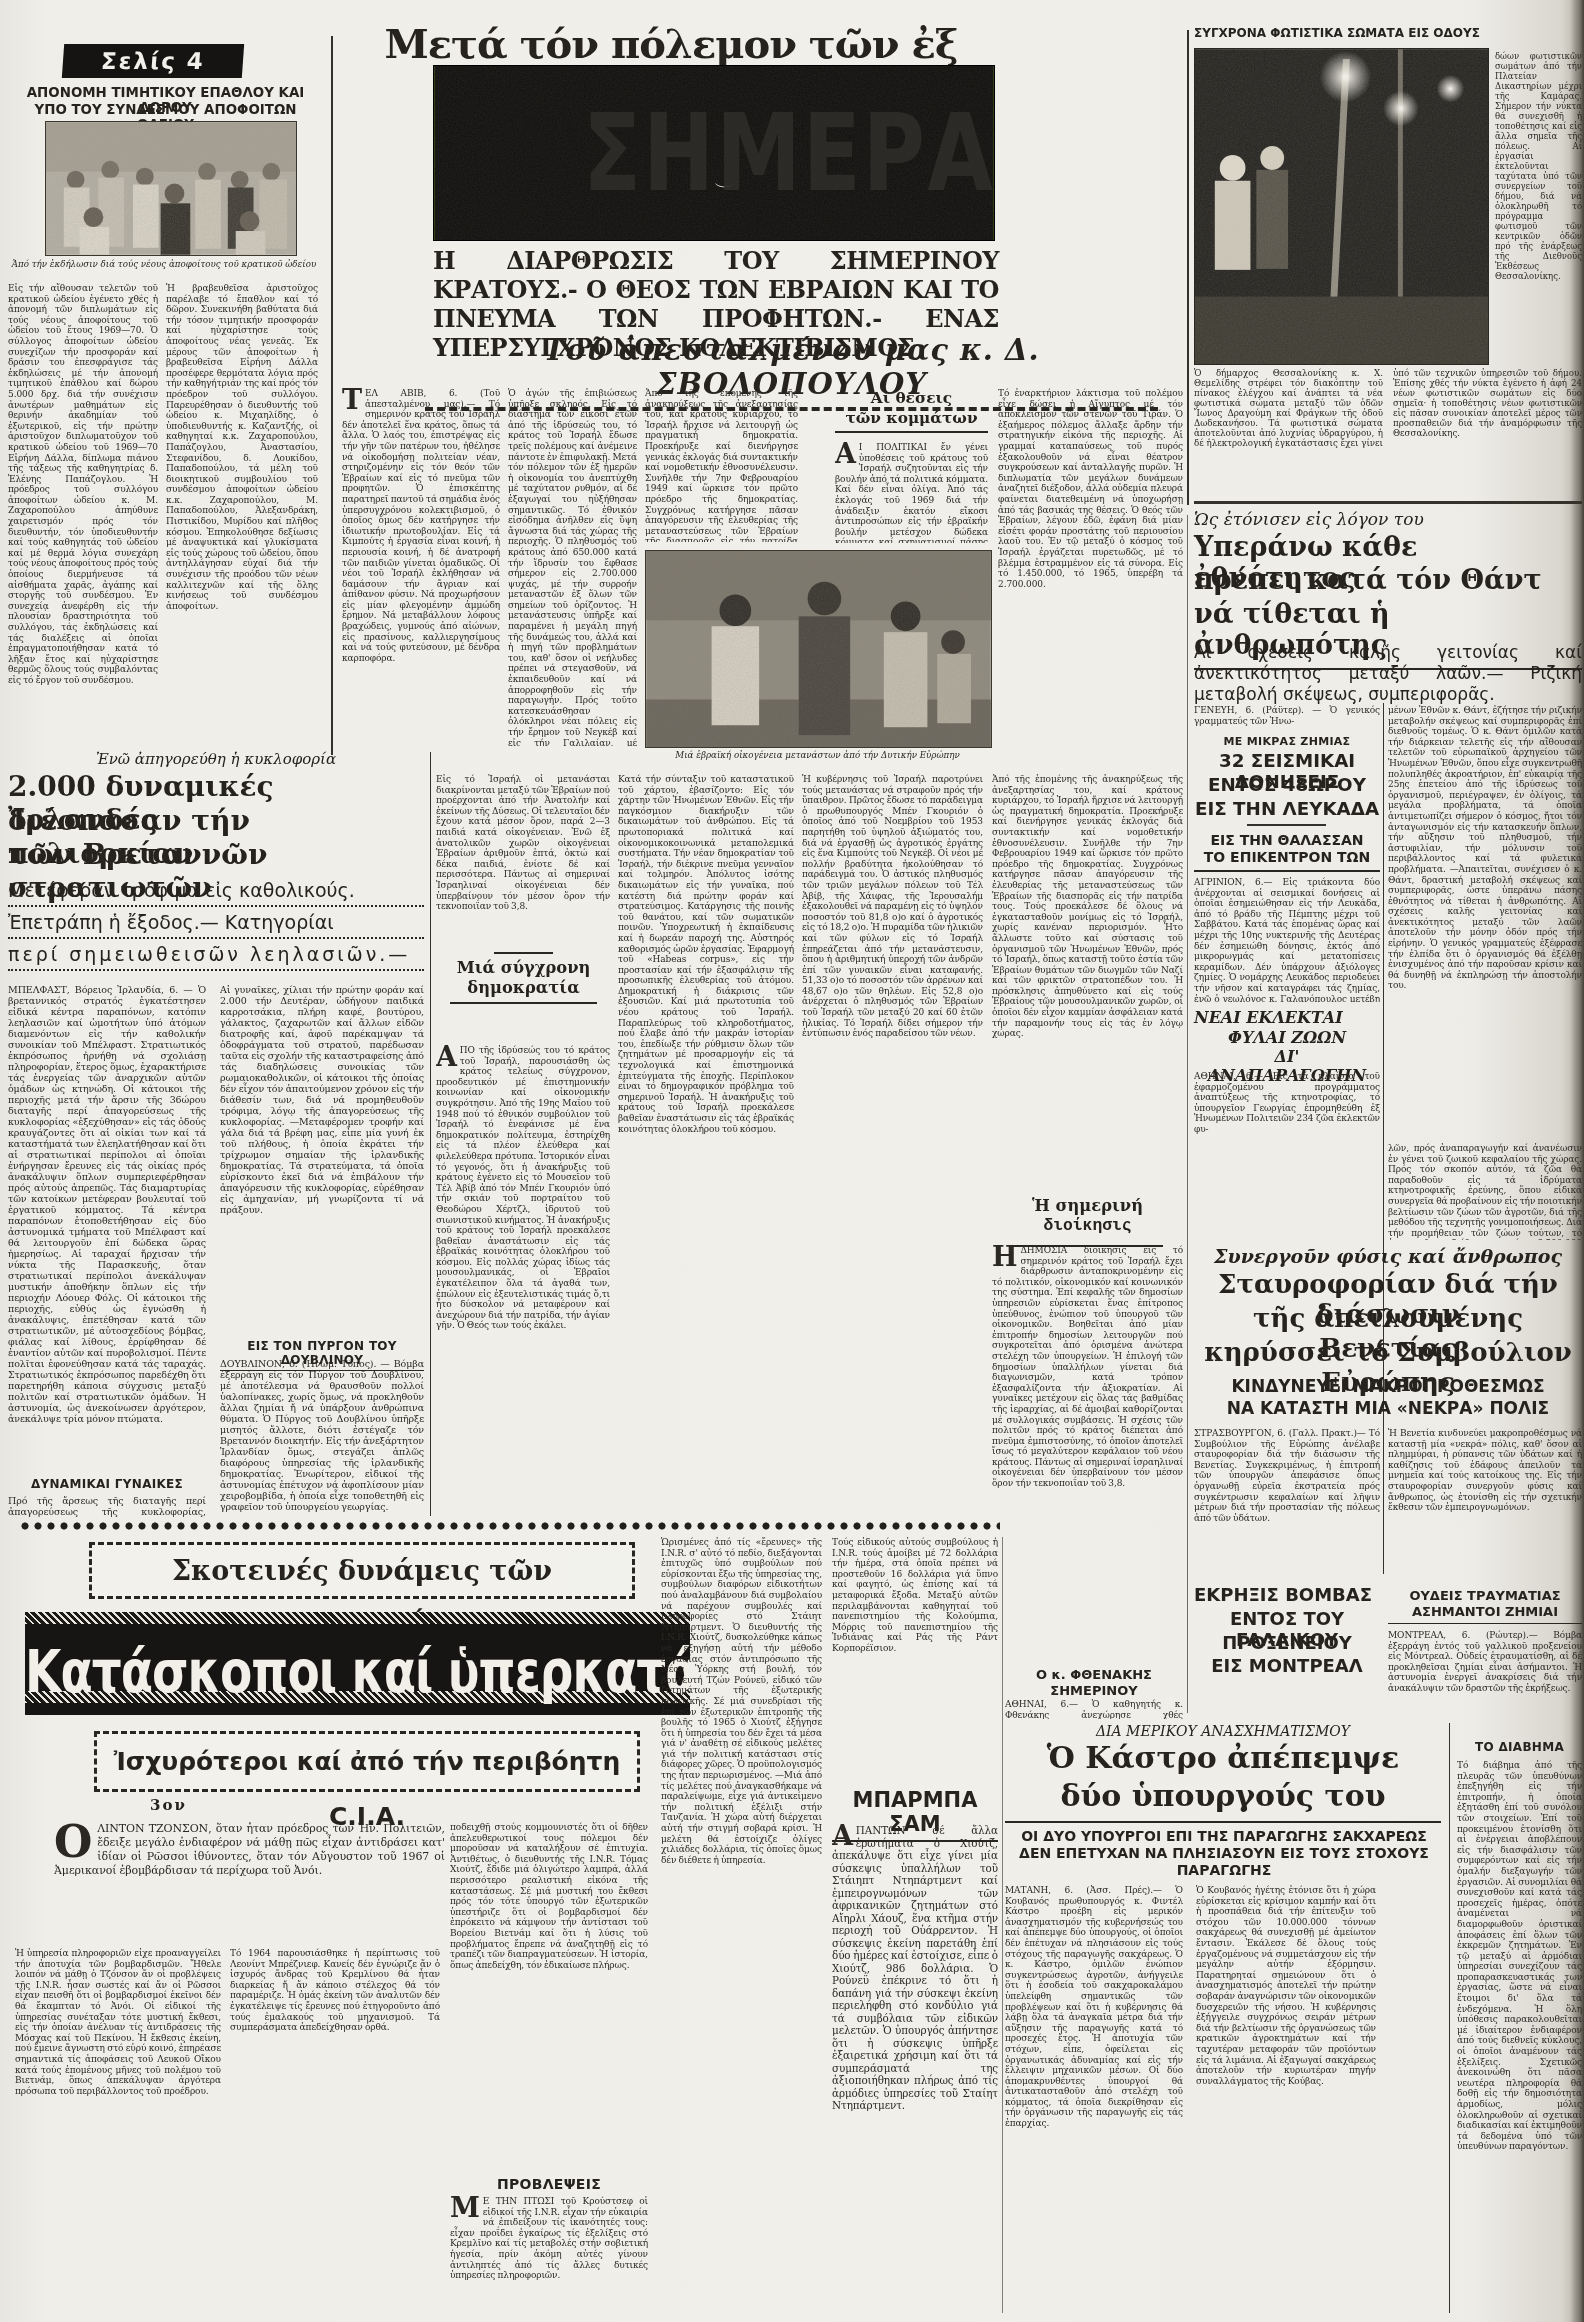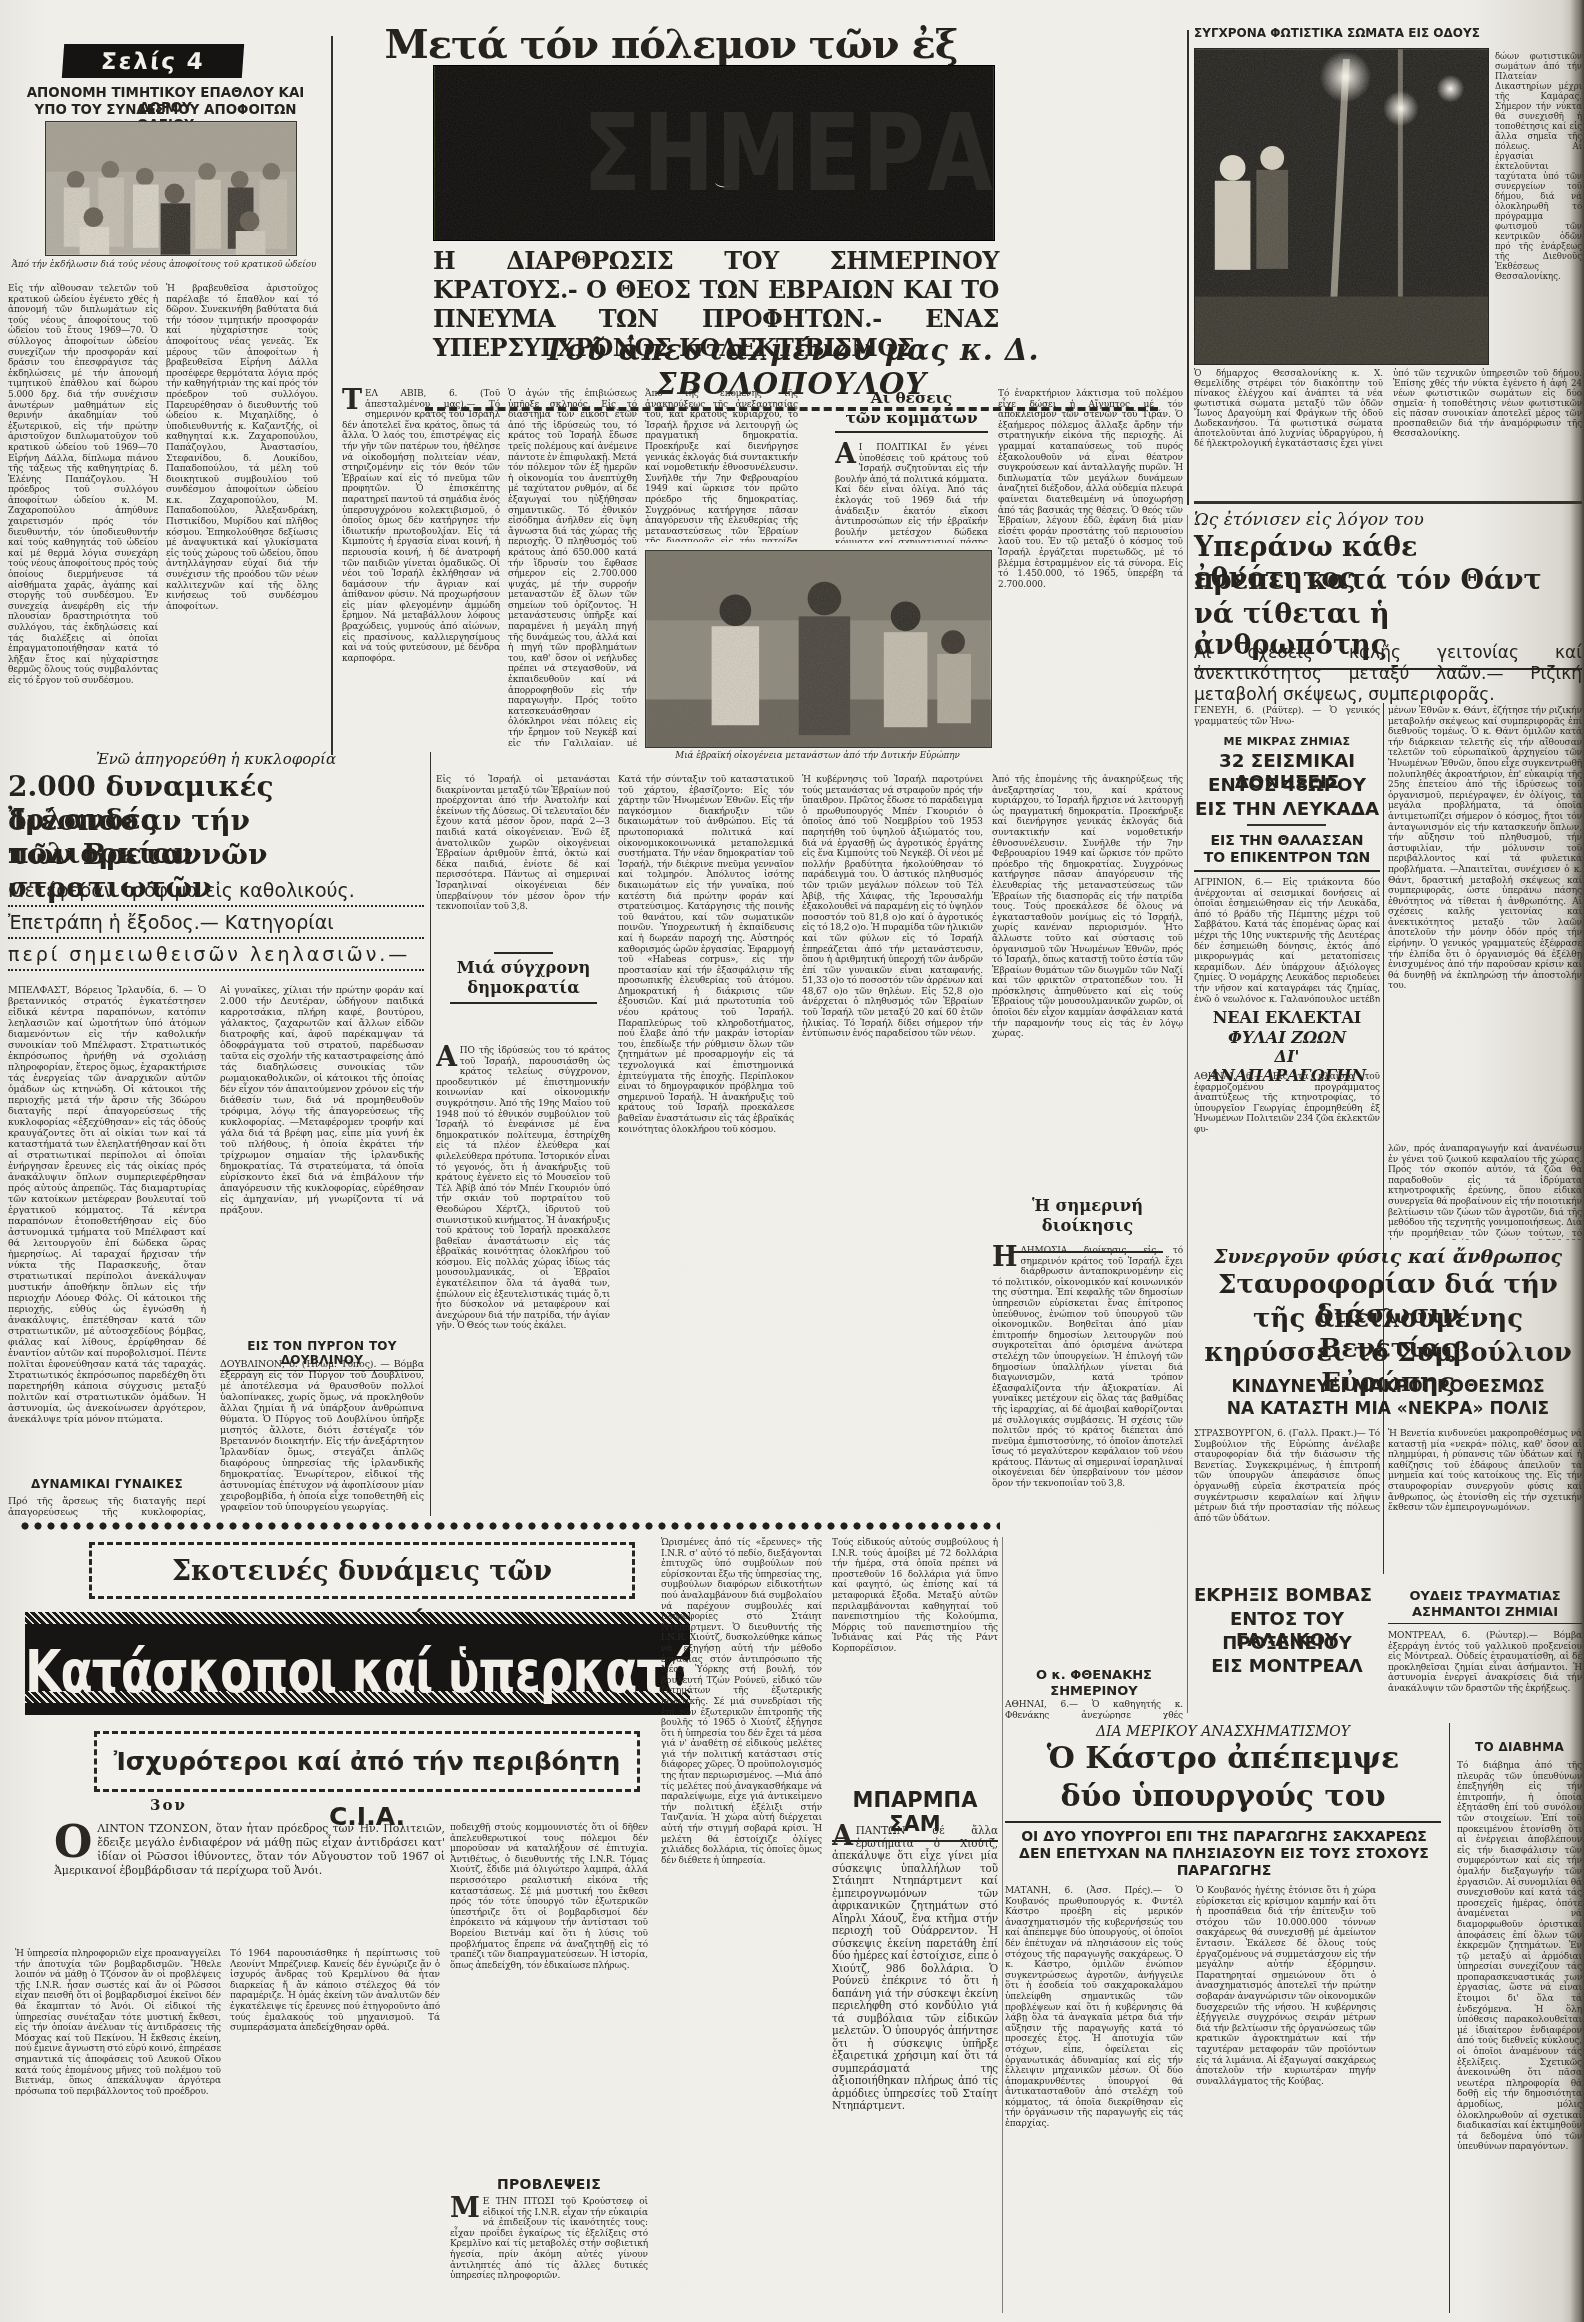--- a/index.html
+++ b/index.html
@@ -137,21 +137,21 @@
   <div class="secHead" style="border-bottom:2px solid #2a2722;padding-bottom:4px;">δημοκρατία</div>
 </div>
 <div class="abs b" style="left:436px;top:1045px;width:174px;height:471px;">
   <span class="dc">Α</span><span>ΠΟ τῆς ἱδρύσεώς του τό κράτος τοῦ Ἰσραήλ, παρουσιάσθη ὡς κράτος τελείως σύγχρονον, προοδευτικόν μέ ἐπιστημονικήν κοινωνίαν καί οἰκονομικήν συγκρότησιν. Ἀπό τῆς 19ης Μαΐου τοῦ 1948 πού τό ἐθνικόν συμβούλιον τοῦ Ἰσραήλ τό ἐνεφάνισε μέ ἕνα δημοκρατικόν πολίτευμα, ἐστηρίχθη εἰς τά πλέον ἐλεύθερα καί φιλελεύθερα πρότυπα. Ἱστορικόν εἶναι τό γεγονός, ὅτι ἡ ἀνακήρυξις τοῦ κράτους ἐγένετο εἰς τό Μουσεῖον τοῦ Τέλ Ἀβίβ ἀπό τόν Μπέν Γκουριόν ὑπό τήν σκιάν τοῦ πορτραίτου τοῦ Θεοδώρου Χέρτζλ, ἱδρυτοῦ τοῦ σιωνιστικοῦ κινήματος. Ἡ ἀνακήρυξις τοῦ κράτους τοῦ Ἰσραήλ προεκάλεσε βαθεῖαν ἀναστάτωσιν εἰς τάς ἑβραϊκάς κοινότητας ὁλοκλήρου τοῦ κόσμου. Εἰς πολλάς χώρας ἰδίως τάς μουσουλμανικάς, οἱ Ἑβραῖοι ἐγκατέλειπον ὅλα τά ἀγαθά των, ἐπώλουν εἰς ἐξευτελιστικάς τιμάς ὅ,τι ἦτο δύσκολον νά μεταφέρουν καί ἀνεχώρουν διά τήν πατρίδα, τήν ἁγίαν γῆν. Ὁ Θεός των τούς ἐκάλει.</span>
 </div>
 <div class="abs b" style="left:618px;top:774px;width:176px;height:743px;">Κατά τήν σύνταξιν τοῦ καταστατικοῦ τοῦ χάρτου, ἐβασίζοντο: Εἰς τόν χάρτην τῶν Ἡνωμένων Ἐθνῶν. Εἰς τήν παγκόσμιον διακήρυξιν τῶν δικαιωμάτων τοῦ ἀνθρώπου. Εἰς τά πρωτοποριακά πολιτικά καί οἰκονομικοκοινωνικά μεταπολεμικά συστήματα. Τήν νέαν δημοκρατίαν τοῦ Ἰσραήλ, τήν διέκρινε πνεῦμα γενναῖον καί τολμηρόν. Ἀπόλυτος ἰσότης δικαιωμάτων εἰς τήν γυναῖκα, πού κατέστη διά πρώτην φοράν καί στρατεύσιμος. Κατάργησις τῆς ποινῆς τοῦ θανάτου, καί τῶν σωματικῶν ποινῶν. Ὑποχρεωτική ἡ ἐκπαίδευσις καί ἡ δωρεάν παροχή της. Αὐστηρός καθορισμός ὡρῶν ἐργασίας. Ἐφαρμογή τοῦ «Habeas corpus», εἰς τήν προστασίαν καί τήν ἐξασφάλισιν τῆς προσωπικῆς ἐλευθερίας τοῦ ἀτόμου. Δημοκρατική ἡ διάκρισις τῶν ἐξουσιῶν. Καί μιά πρωτοτυπία τοῦ νέου κράτους τοῦ Ἰσραήλ. Παραπλεύρως τοῦ κληροδοτήματος, πού ἔλαβε ἀπό τήν μακράν ἱστορίαν του, ἐπεδίωξε τήν ρύθμισιν ὅλων τῶν ζητημάτων μέ προσαρμογήν εἰς τά τεχνολογικά καί ἐπιστημονικά ἐπιτεύγματα τῆς ἐποχῆς. Περίπλοκον εἶναι τό δημογραφικόν πρόβλημα τοῦ σημερινοῦ Ἰσραήλ. Ἡ ἀνακήρυξις τοῦ κράτους τοῦ Ἰσραήλ προεκάλεσε βαθεῖαν ἐναστάτωσιν εἰς τάς ἑβραϊκάς κοινότητας ὁλοκλήρου τοῦ κόσμου.</div>
 <div class="abs b" style="left:802px;top:774px;width:181px;height:743px;">Ἡ κυβέρνησις τοῦ Ἰσραήλ παροτρύνει τούς μετανάστας νά στραφοῦν πρός τήν ὕπαιθρον. Πρῶτος ἔδωσε τό παράδειγμα ὁ πρωθυπουργός Μπέν Γκουριόν ὁ ὁποῖος ἀπό τοῦ Νοεμβρίου τοῦ 1953 παρητήθη τοῦ ὑψηλοῦ ἀξιώματός του, διά νά ἐργασθῇ ὡς ἀγροτικός ἐργάτης εἰς ἕνα Κιμπούτς τοῦ Νεγκέβ. Οἱ νέοι μέ πολλήν βραδύτητα ἠκολούθησαν τό παράδειγμά του. Ὁ ἀστικός πληθυσμός τῶν τριῶν μεγάλων πόλεων τοῦ Τέλ Ἀβίβ, τῆς Χάιφας, τῆς Ἱερουσαλήμ ἐξακολουθεῖ νά παραμένῃ εἰς τό ὑψηλόν ποσοστόν τοῦ 81,8 ο)ο καί ὁ ἀγροτικός εἰς τό 18,2 ο)ο. Ἡ πυραμίδα τῶν ἡλικιῶν καί τῶν φύλων εἰς τό Ἰσραήλ ἐπηρεάζεται ἀπό τήν μετανάστευσιν, ὅπου ἡ ἀριθμητική ὑπεροχή τῶν ἀνδρῶν ἐπί τῶν γυναικῶν εἶναι καταφανής. 51,33 ο)ο τό ποσοστόν τῶν ἀρρένων καί 48,67 ο)ο τῶν θηλέων. Εἰς 52,8 ο)ο ἀνέρχεται ὁ πληθυσμός τῶν Ἑβραίων τοῦ Ἰσραήλ τῶν μεταξύ 20 καί 60 ἐτῶν ἡλικίας. Τό Ἰσραήλ δίδει σήμερον τήν ἐντύπωσιν ἑνός παραδείσου τῶν νέων.</div>
 <div class="abs b" style="left:992px;top:774px;width:191px;height:416px;">Ἀπό τῆς ἑπομένης τῆς ἀνακηρύξεως τῆς ἀνεξαρτησίας του, καί κράτους κυριάρχου, τό Ἰσραήλ ἤρχισε νά λειτουργῇ ὡς πραγματική δημοκρατία. Προεκήρυξε καί διενήργησε γενικάς ἐκλογάς διά συντακτικήν καί νομοθετικήν ἐθνοσυνέλευσιν. Συνῆλθε τήν 7ην Φεβρουαρίου 1949 καί ὥρκισε τόν πρῶτο πρόεδρο τῆς δημοκρατίας. Συγχρόνως κατήργησε πᾶσαν ἀπαγόρευσιν τῆς ἐλευθερίας τῆς μεταναστεύσεως τῶν Ἑβραίων τῆς διασπορᾶς εἰς τήν πατρίδα τους. Τούς προεκάλεσε δέ ὅλους νά ἐγκατασταθοῦν μονίμως εἰς τό Ἰσραήλ, χωρίς κανέναν περιορισμόν. Ἦτο ἄλλωστε τοῦτο καί σύστασις τοῦ ὀργανισμοῦ τῶν Ἡνωμένων Ἐθνῶν, πρός τό Ἰσραήλ, ὅπως καταστῇ τοῦτο ἑστία τῶν Ἑβραίων θυμάτων τῶν διωγμῶν τῶν Ναζί καί τῶν φρικτῶν στρατοπέδων του. Ἡ πρόσκλησις ἀπηυθύνετο καί εἰς τούς Ἑβραίους τῶν μουσουλμανικῶν χωρῶν, οἱ ὁποῖοι δέν εἶχον καμμίαν ἀσφάλειαν κατά τήν παραμονήν τους εἰς τάς ἐν λόγῳ χώρας.</div>
 <div class="abs" style="left:1012px;top:1196px;width:151px;">
   <div class="secHead">Ἡ σημερινή</div>
-  <div class="secHead" style="border-bottom:2px solid #2a2722;padding-bottom:15px;">διοίκησις</div>
+  <div class="secHead" style="border-bottom:2px solid #2a2722;padding-bottom:9px;font-family:Liberation Mono, monospace;">διοίκησις</div>
 </div>
 <div class="abs b" style="left:992px;top:1245px;width:191px;height:414px;">
   <span class="dc">Η</span><span>ΔΗΜΟΣΙΑ διοίκησις εἰς τό σημερινόν κράτος τοῦ Ἰσραήλ ἔχει διάρθρωσιν ἀνταποκρινομένην εἰς τό πολιτικόν, οἰκονομικόν καί κοινωνικόν της σύστημα. Ἐπί κεφαλῆς τῶν δημοσίων ὑπηρεσιῶν εὑρίσκεται ἕνας ἐπίτροπος ὑπεύθυνος, ἐνώπιον τοῦ ὑπουργοῦ τῶν οἰκονομικῶν. Βοηθεῖται ἀπό μίαν ἐπιτροπήν δημοσίων λειτουργῶν πού συγκροτεῖται ἀπό ὁρισμένα ἀνώτερα στελέχη τῶν ὑπουργείων. Ἡ ἐπιλογή τῶν δημοσίων ὑπαλλήλων γίνεται διά διαγωνισμῶν, κατά τρόπον ἐξασφαλίζοντα τήν ἀξιοκρατίαν. Αἱ γυναῖκες μετέχουν εἰς ὅλας τάς βαθμίδας τῆς ἱεραρχίας, αἱ δέ ἀμοιβαί καθορίζονται μέ συλλογικάς συμβάσεις. Ἡ σχέσις τῶν πολιτῶν πρός τό κράτος διέπεται ἀπό πνεῦμα ἐμπιστοσύνης, τό ὁποῖον ἀποτελεῖ ἴσως τό μεγαλύτερον κεφάλαιον τοῦ νέου κράτους. Πάντως αἱ σημεριναί ἰσραηλιναί οἰκογένειαι δέν ὑπερβαίνουν τόν μέσον ὅρον τήν τεκνοποιΐαν τοῦ 3,8.</span>
 </div>
 
 <div class="abs kick" style="left:8px;top:750px;width:416px;font-size:15px;">Ἐνῶ ἀπηγορεύθη ἡ κυκλοφορία</div>
 <div class="abs serifH" style="left:8px;top:770px;width:421px;font-size:28px;">2.000 δυναμικές Ἰρλανδές</div>
 <div class="abs serifH" style="left:8px;top:804px;width:421px;font-size:28px;">διέσπασαν τήν πολιορκίαν</div>
 <div class="abs serifH" style="left:8px;top:838px;width:421px;font-size:28px;">τῶν Βρεταννῶν στρατιωτῶν</div>
 <div class="abs" style="left:8px;top:879px;width:416px;font:19px 'DejaVu Sans',sans-serif;border-bottom:2px dotted #2a2722;padding-bottom:4px;">Μετέφεραν τρόφιμα εἰς καθολικούς.</div>
@@ -208,21 +208,21 @@
 
 <div class="abs hsec" style="left:1194px;top:735px;width:186px;font-size:11px;">ΜΕ ΜΙΚΡΑΣ ΖΗΜΙΑΣ</div>
 <div class="abs sansH" style="left:1194px;top:750px;width:186px;font-size:18.3px;text-align:center;">32 ΣΕΙΣΜΙΚΑΙ ΔΟΝΗΣΕΙΣ</div>
 <div class="abs sansH" style="left:1194px;top:774px;width:186px;font-size:18.3px;text-align:center;">ΕΝΤΟΣ 48ΩΡΟΥ</div>
 <div class="abs sansH" style="left:1194px;top:798px;width:186px;font-size:18.3px;text-align:center;">ΕΙΣ ΤΗΝ ΛΕΥΚΑΔΑ</div>
 <div class="abs rule" style="left:1247px;top:824px;width:79px;height:2px;"></div>
 <div class="abs sansH" style="left:1194px;top:832px;width:186px;font-size:14px;text-align:center;">ΕΙΣ ΤΗΝ ΘΑΛΑΣΣΑΝ</div>
 <div class="abs sansH" style="left:1194px;top:849px;width:186px;font-size:14px;text-align:center;border-bottom:2px solid #2a2722;padding-bottom:5px;">ΤΟ ΕΠΙΚΕΝΤΡΟΝ ΤΩΝ</div>
 <div class="abs b" style="left:1194px;top:877px;width:186px;height:125px;">ΑΓΡΙΝΙΟΝ, 6.— Εἰς τριάκοντα δύο ἀνέρχονται αἱ σεισμικαί δονήσεις αἱ ὁποῖαι ἐσημειώθησαν εἰς τήν Λευκάδα, ἀπό τό βράδυ τῆς Πέμπτης μέχρι τοῦ Σαββάτου. Κατά τάς ἑπομένας ὥρας καί μέχρι τῆς 10ης νυκτερινῆς τῆς Δευτέρας δέν ἐσημειώθη δόνησις, ἐκτός ἀπό μικρορωγμάς καί μετατοπίσεις κεραμίδων. Δέν ὑπάρχουν ἀξιόλογες ζημίες. Ὁ νομάρχης Λευκάδος περιοδεύει τήν νῆσον καί καταγράφει τάς ζημίας, ἐνῷ ὁ γεωλόγος κ. Γαλανόπουλος μετέβη ἐπί τόπου διά τήν σύνταξιν σχετικοῦ πορίσματος. Τό ἐπίκεντρον τῶν δονήσεων εὑρίσκεται δυτικῶς τῆς Λευκάδος καί εἰς ἀπόστασιν 20 χιλιομέτρων ἐντός τῆς θαλάσσης.</div>
 
-<div class="abs serifH" style="left:1194px;top:1008px;width:186px;font-size:16px;text-align:center;">ΝΕΑΙ ΕΚΛΕΚΤΑΙ</div>
+<div class="abs serifH" style="left:1194px;top:1008px;width:186px;font-size:16px;font-style:italic;text-align:left;">ΝΕΑΙ ΕΚΛΕΚΤΑΙ</div>
 <div class="abs serifH" style="left:1194px;top:1028px;width:186px;font-size:16px;font-style:italic;text-align:center;">ΦΥΛΑΙ ΖΩΩΝ</div>
 <div class="abs serifH" style="left:1194px;top:1047px;width:186px;font-size:16px;font-style:italic;text-align:center;">ΔΙ' ΑΝΑΠΑΡΑΓΩΓΗΝ</div>
 <div class="abs b" style="left:1194px;top:1071px;width:186px;height:170px;">ΑΘΗΝΑΙ, 6.— Εἰς τά πλαίσια τοῦ ἐφαρμοζομένου προγράμματος ἀναπτύξεως τῆς κτηνοτροφίας, τό ὑπουργεῖον Γεωργίας ἐπρομηθεύθη ἐξ Ἡνωμένων Πολιτειῶν 234 ζῶα ἐκλεκτῶν φυ-</div>
 <div class="abs b" style="left:1388px;top:1143px;width:194px;height:97px;">λῶν, πρός ἀναπαραγωγήν καί ἀνανέωσιν ἐν γένει τοῦ ζωικοῦ κεφαλαίου τῆς χώρας. Πρός τόν σκοπόν αὐτόν, τά ζῶα θά παραδοθοῦν εἰς τά ἱδρύματα κτηνοτροφικῆς ἐρεύνης, ὅπου εἰδικά συνεργεῖα θά προβαίνουν εἰς τήν ποιοτικήν βελτίωσιν τῶν ζώων τῶν ἀγροτῶν, διά τῆς μεθόδου τῆς τεχνητῆς γονιμοποιήσεως. Διά τήν προμήθειαν τῶν ζώων τούτων, τό ὑπουργεῖον διέθεσε ποσόν 6.500.000 δραχμ. Συγκεκριμένως, τό ὑπουργεῖον ἐπρομηθεύθη ὀγδόντα τράγους, εἴκοσι μοσχίδες, 24 κάπρους, ἑξήντα σύες, εἴκοσι κριούς καί τριάντα πρόβατα.</div>
 
 <div class="abs kick serifH" style="left:1194px;top:1245px;width:388px;font-size:19px;font-weight:bold;">Συνεργοῦν φύσις καί ἄνθρωπος</div>
 <div class="abs serifH" style="left:1194px;top:1269px;width:388px;font-size:26px;text-align:center;">Σταυροφορίαν διά τήν διάσωσιν</div>
 <div class="abs serifH" style="left:1194px;top:1303px;width:388px;font-size:26px;text-align:center;">τῆς ἀπειλουμένης Βενετίας</div>
 <div class="abs serifH" style="left:1194px;top:1337px;width:388px;font-size:26px;text-align:center;">κηρύσσει τό Συμβούλιον Εὐρώπης</div>
 <div class="abs sansH" style="left:1194px;top:1376px;width:388px;font-size:17px;text-align:center;">ΚΙΝΔΥΝΕΥΕΙ ΜΑΚΡΟΠΡΟΘΕΣΜΩΣ</div>

